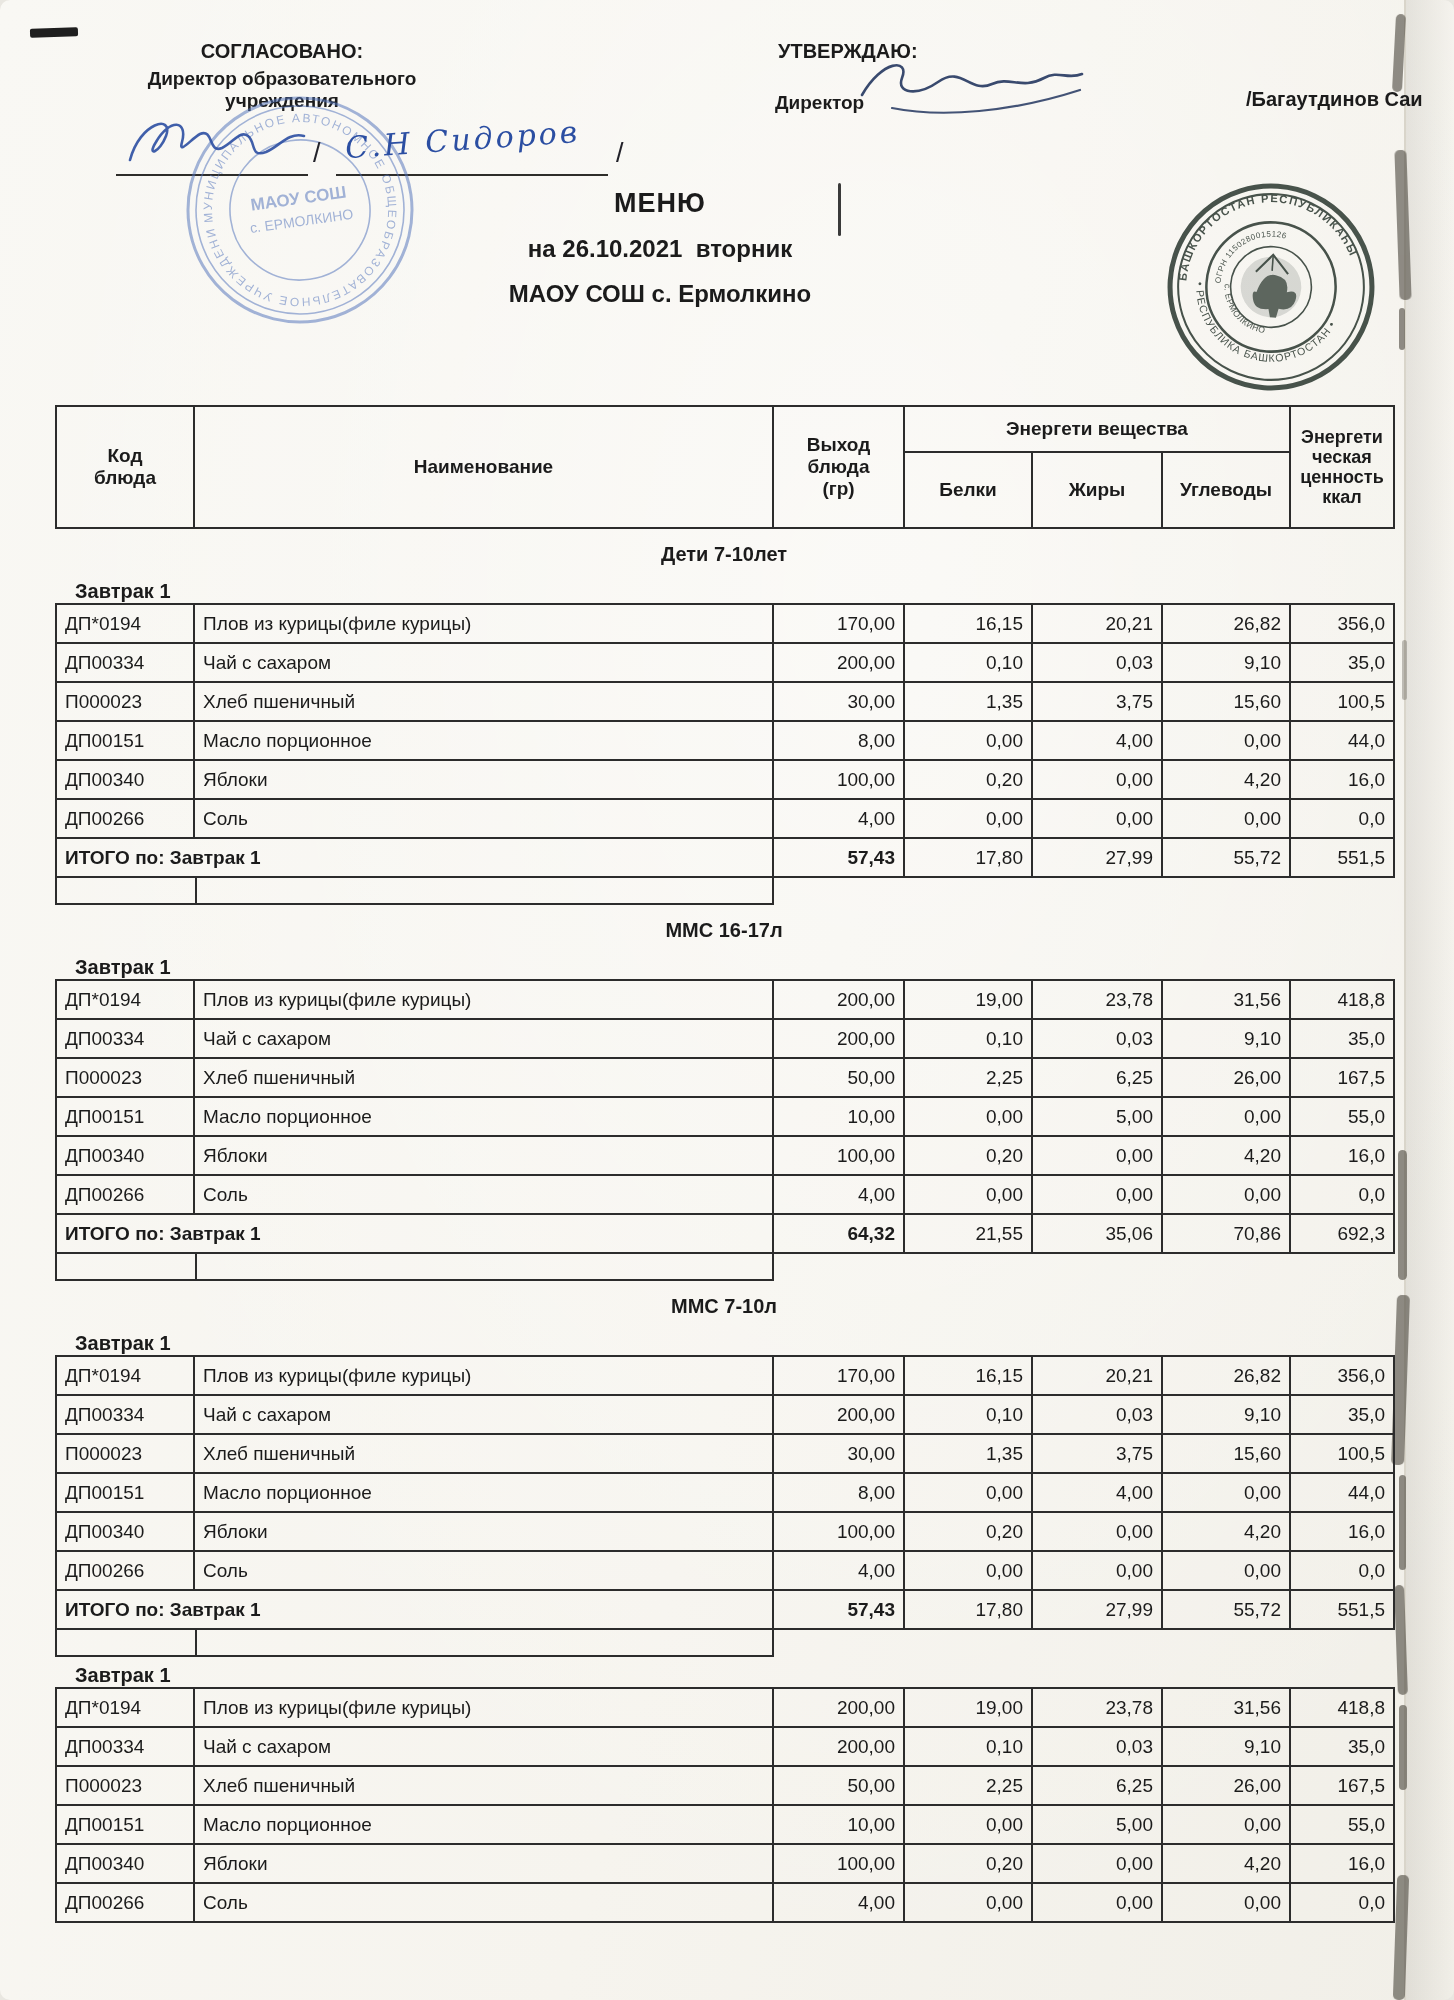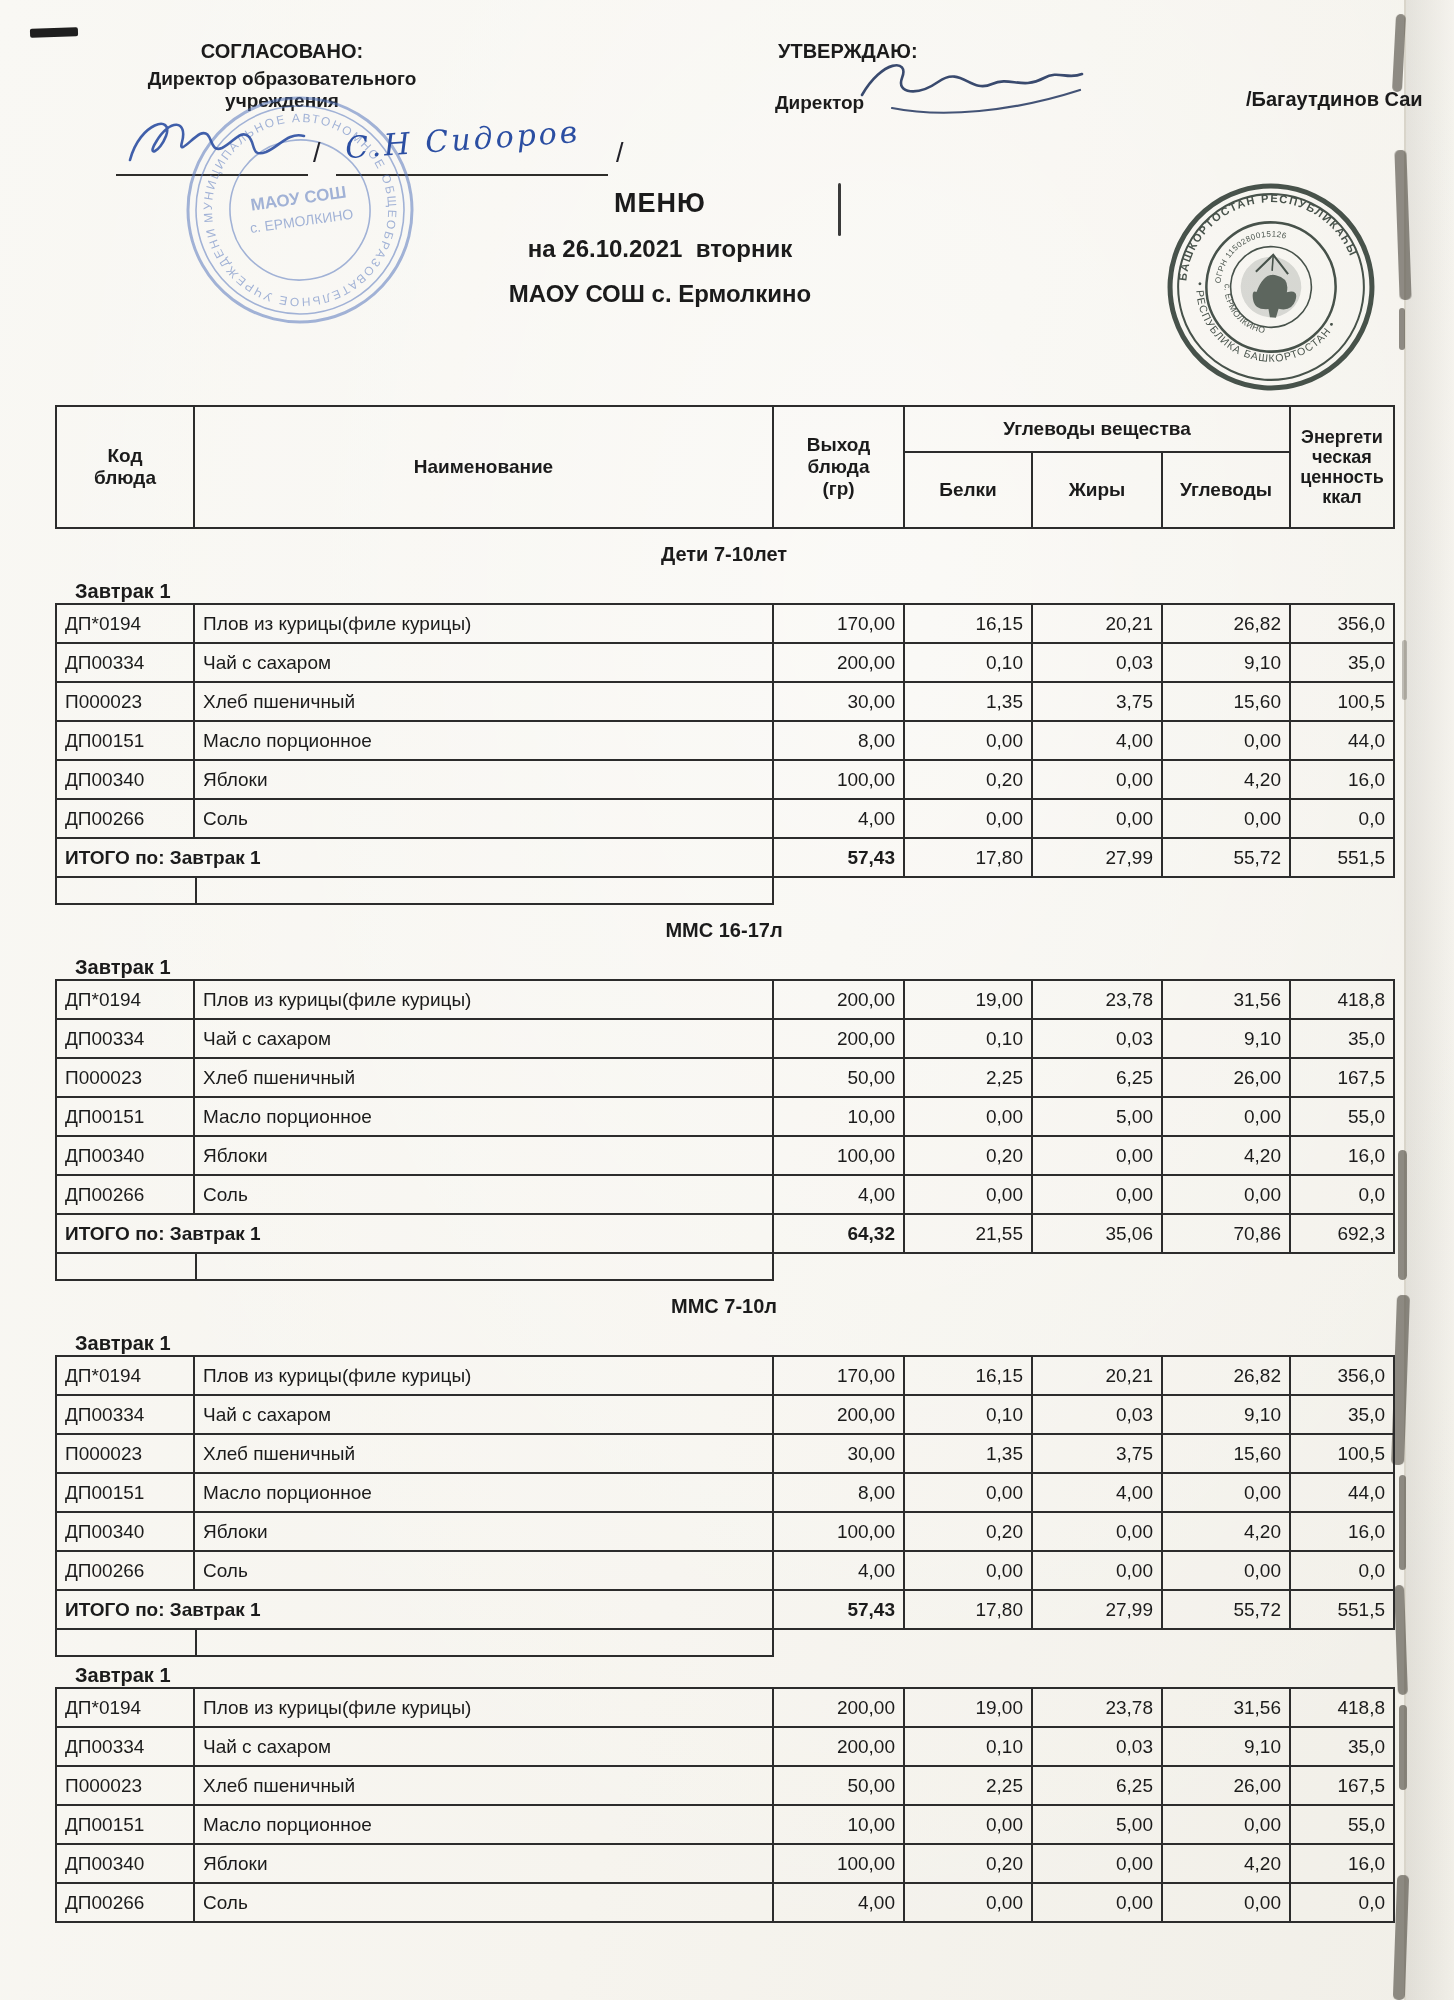--- a/index.html
+++ b/index.html
@@ -3,20 +3,21 @@
 <meta charset="utf-8">
 <style>
   * { margin:0; padding:0; box-sizing:border-box; }
   html,body { background:#e9e7e1; }
   body { font-family:"Liberation Sans", sans-serif; color:#1b1b1b; }
   .page {
     position:relative; width:1454px; height:2000px; overflow:hidden;
     background:
       radial-gradient(ellipse at 60% 30%, rgba(255,255,255,.5), rgba(255,255,255,0) 70%),
       linear-gradient(105deg,#f9f8f4 0%,#f6f4ee 55%,#f1efe8 100%);
+    border-radius: 10px;
   }
 
   
   .abs { position:absolute; }
   .agreed-block { left:97px; top:40px; width:370px; text-align:center; z-index:2; }
   .agreed-block .l1 { font-weight:bold; font-size:20px; }
   .agreed-block .l2 { font-weight:bold; font-size:19px; margin-top:5px; }
   .approved-block { left:778px; top:40px; z-index:2; }
   .approved-block .l1 { font-weight:bold; font-size:20px; }
   .approved-role { left:775px; top:92px; font-weight:bold; font-size:19px; z-index:2; }
@@ -196,21 +197,21 @@
           <col style="width:104px">
       </colgroup>
       <tbody>
         <tr class="h1">
           <td rowspan="2" class="pre">Код
 блюда</td>
           <td rowspan="2">Наименование</td>
           <td rowspan="2" class="pre">Выход
 блюда
 (гр)</td>
-          <td colspan="3">Углеводы вещества</td>
+          <td colspan="3">Энергети вещества</td>
           <td rowspan="2" class="pre energy">Энергети
 ческая
 ценность
 ккал</td>
         </tr>
         <tr class="h2">
           <td>Белки</td>
           <td>Жиры</td>
           <td>Углеводы</td>
         </tr>

